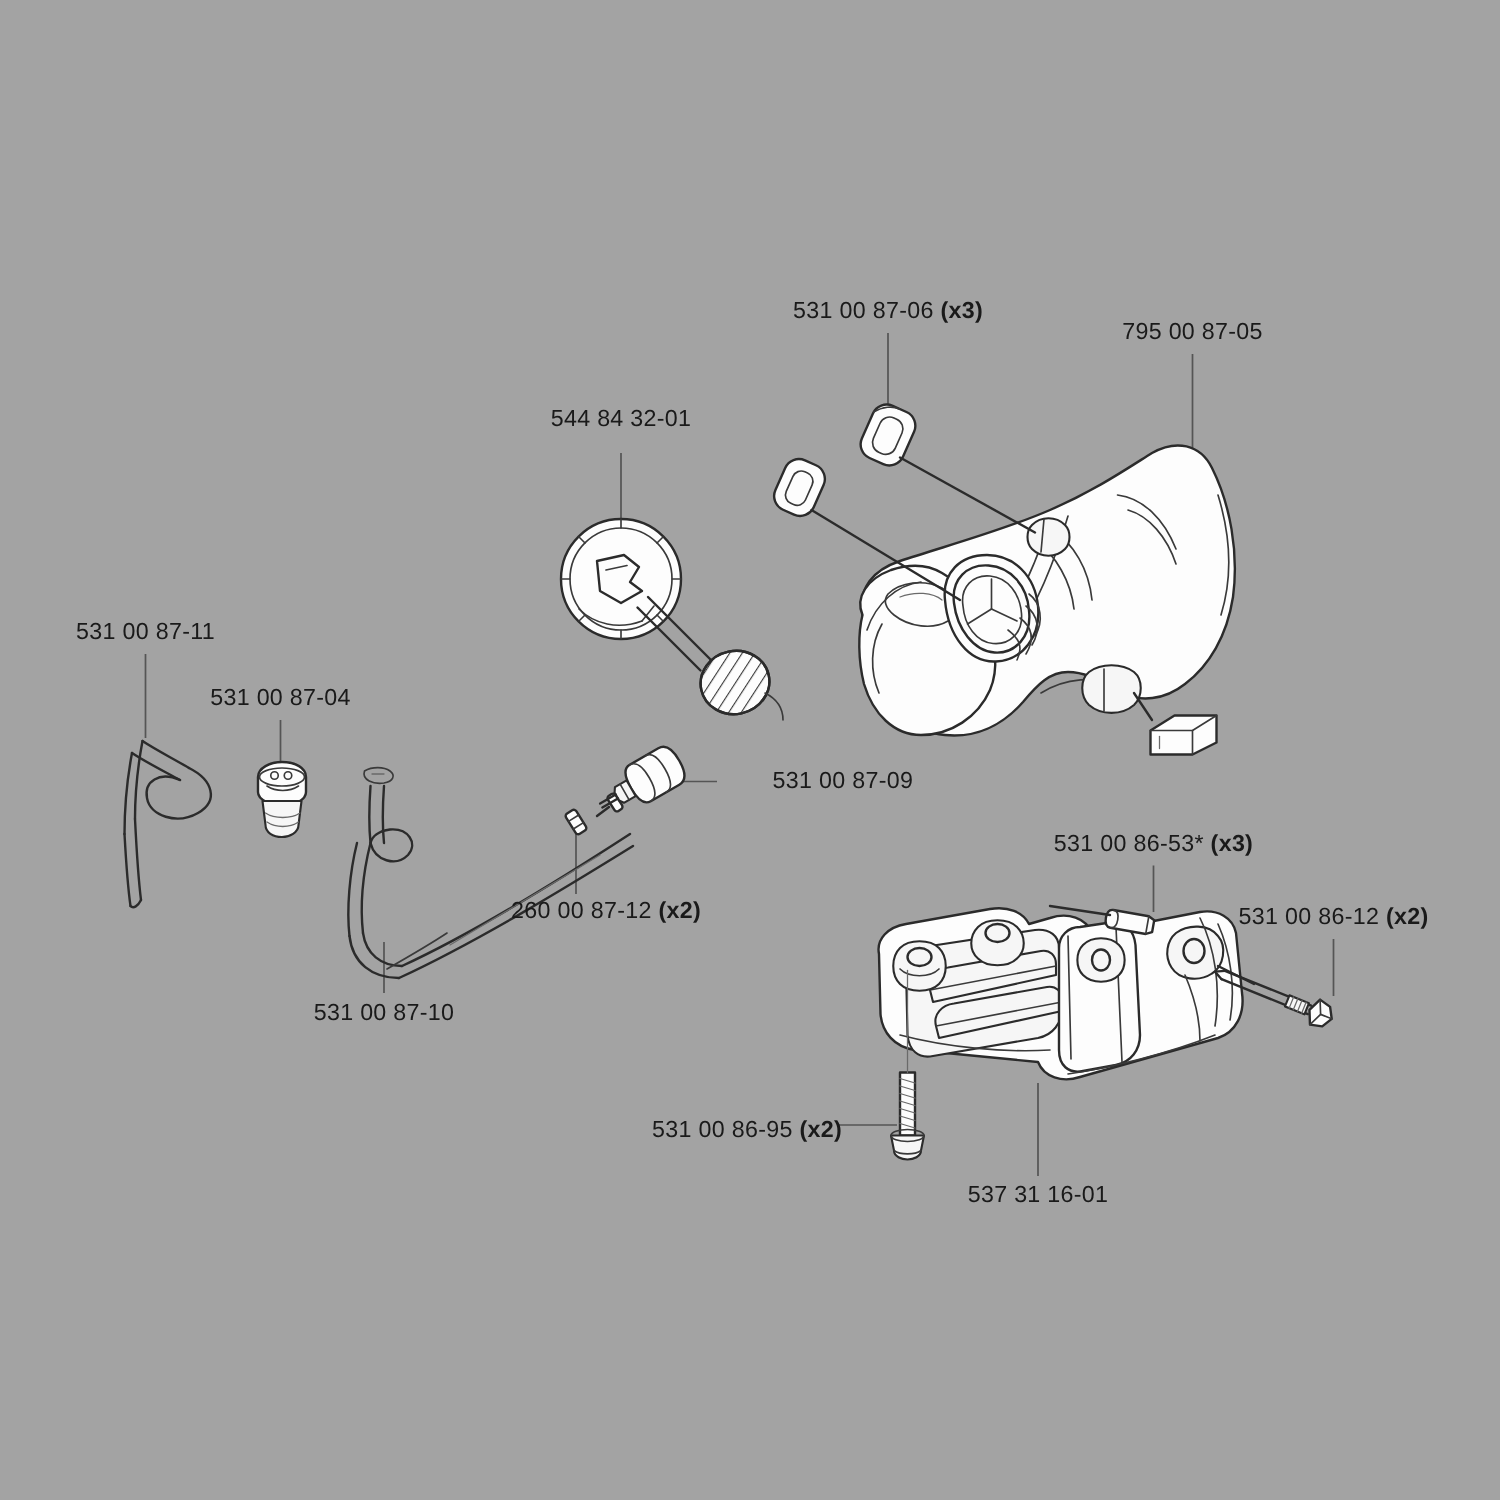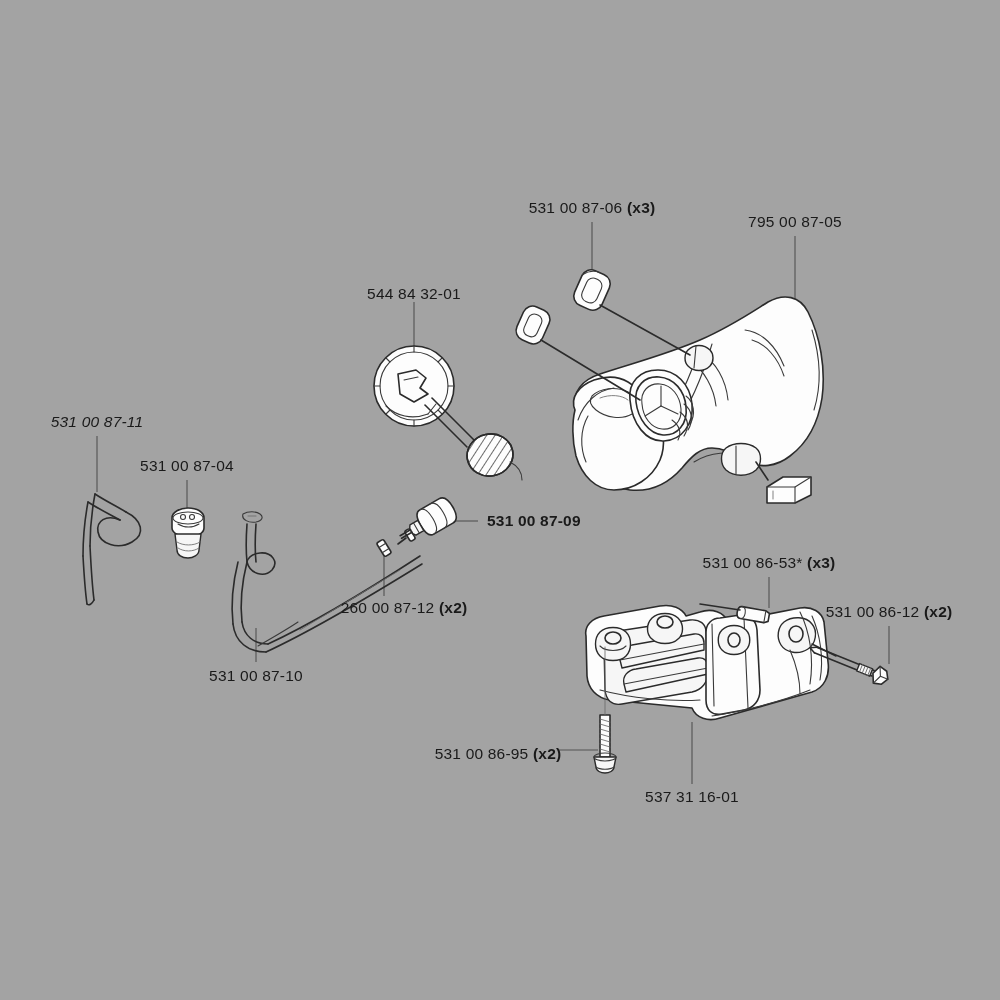--- a/index.html
+++ b/index.html
@@ -400,36 +400,36 @@
   <div class="label lbl-center" style="left:592px; top:200px;">
     <span>531 00 87-06</span>
     <span class="mult">(x3)</span>
   </div>
 
   <div class="label lbl-center" style="left:795px; top:214px;">
     <span>795 00 87-05</span>
     <span class="mult"></span>
   </div>
 
-  <div class="label lbl-center" style="left:414px; top:286px;">
+  <div class="label lbl-center" style="left:414px; top:272px;">
     <span>544 84 32-01</span>
     <span class="mult"></span>
   </div>
 
-  <div class="label lbl-center" style="left:97px; top:414px;font-style:italic;">
+  <div class="label lbl-center" style="left:97px; top:414px;">
     <span>531 00 87-11</span>
     <span class="mult"></span>
   </div>
 
   <div class="label lbl-center" style="left:187px; top:458px;">
     <span>531 00 87-04</span>
     <span class="mult"></span>
   </div>
 
-  <div class="label" style="left:487px; top:513px;font-weight:bold;">
+  <div class="label" style="left:515px; top:513px;">
     <span>531 00 87-09</span>
     <span class="mult"></span>
   </div>
 
   <div class="label lbl-center" style="left:404px; top:600px;">
     <span>260 00 87-12</span>
     <span class="mult">(x2)</span>
   </div>
 
   <div class="label lbl-center" style="left:256px; top:668px;">

